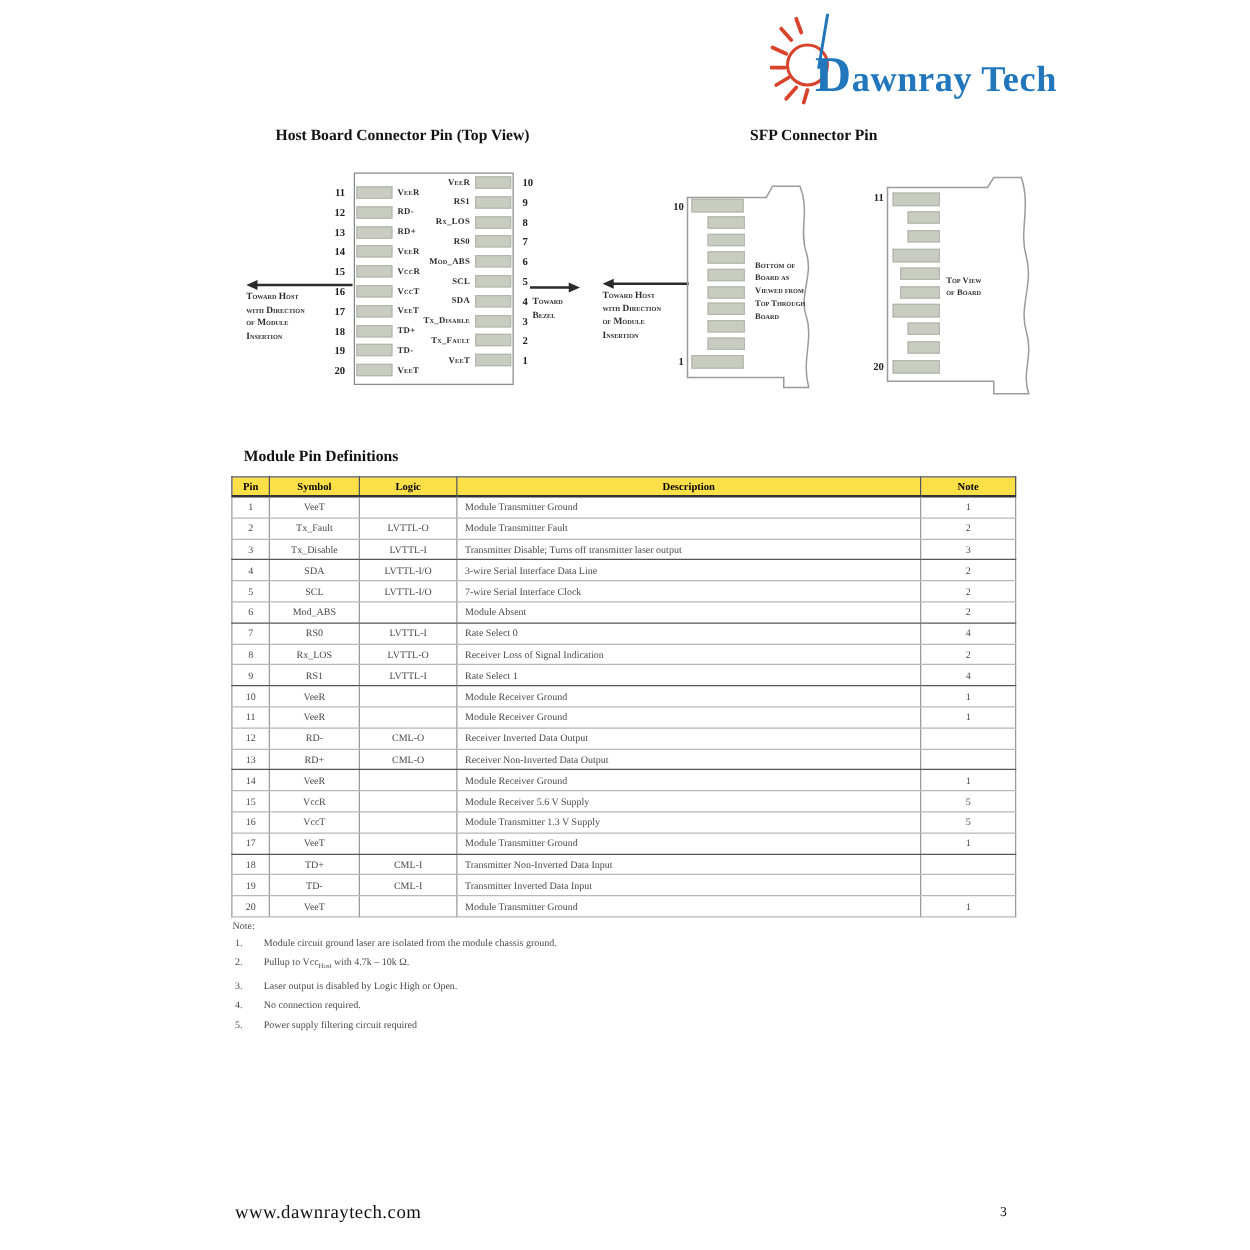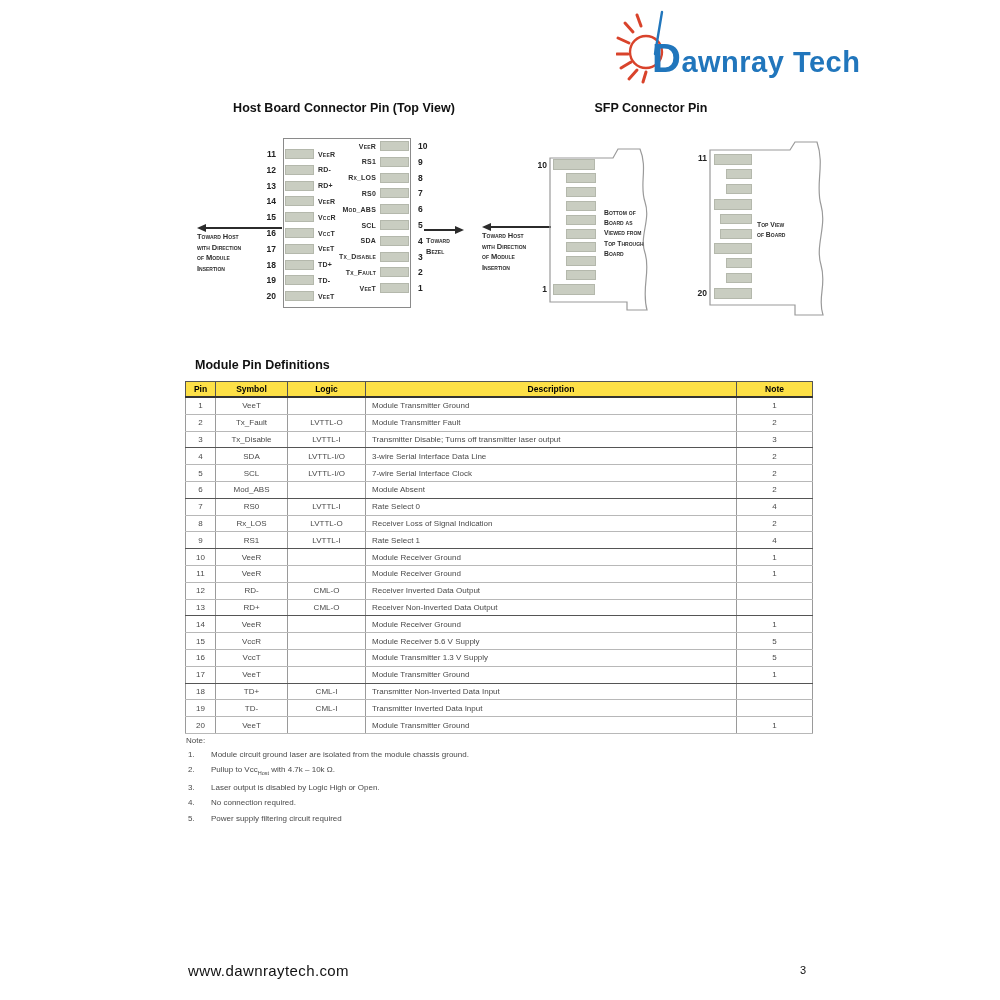--- a/index.html
+++ b/index.html
@@ -1,17 +1,17 @@
 <!DOCTYPE html>
 <html><head>
 <meta charset="utf-8">
 <style>
   html,body{margin:0;padding:0;background:#fff;}
   #page{position:relative;width:968px;height:1000px;background:#ffffff;
-        font-family:Liberation Sans, sans-serif;overflow:hidden;}
+        font-family:Liberation Serif, serif;overflow:hidden;}
 
   
   #logo{position:absolute;left:616px;top:10px;width:240px;height:78px;}
   #logo svg{position:absolute;left:0;top:0;}
   #logo-text{position:absolute;left:36px;top:26px;white-space:nowrap;color:#2176bc;
              font-weight:bold;letter-spacing:.5px;}
   #logo-d{font-size:40px;}
   #logo-rest{font-size:29px;}
 
   
@@ -74,21 +74,21 @@
         <line x1="5" y1="58" x2="15" y2="52"></line>
         <line x1="13" y1="69" x2="21" y2="60"></line>
         <line x1="27" y1="72" x2="30" y2="62"></line>
       </g>
       <circle cx="30" cy="42" r="16" fill="none" stroke="#d9432b" stroke-width="2.4"></circle>
       <line x1="46" y1="2" x2="39" y2="44" stroke="#2176bc" stroke-width="2.4" stroke-linecap="round"></line>
     </svg>
     <div id="logo-text"><span id="logo-d">D</span><span id="logo-rest">awnray Tech</span></div>
   </div>
 
-  <div class="sec-title" style="left:194px;top:101px;width:300px;">Host Board Connector Pin (Top View)</div>
+  <div class="sec-title" style="left:172px;top:101px;width:300px;">Host Board Connector Pin (Top View)</div>
   <div class="sec-title" style="left:551px;top:101px;width:200px;">SFP Connector Pin</div>
 
   <div id="host-box"></div>
 
   <span class="arrow-line" style="left:204px;top:227px;width:78px;"></span>
   <span class="ah-left" style="left:197px;top:224px;"></span>
   <div class="dir-caption" style="left:197px;top:232px;width:90px;">
       <div>Toward Host</div>
       <div>with Direction</div>
       <div>of Module</div>

